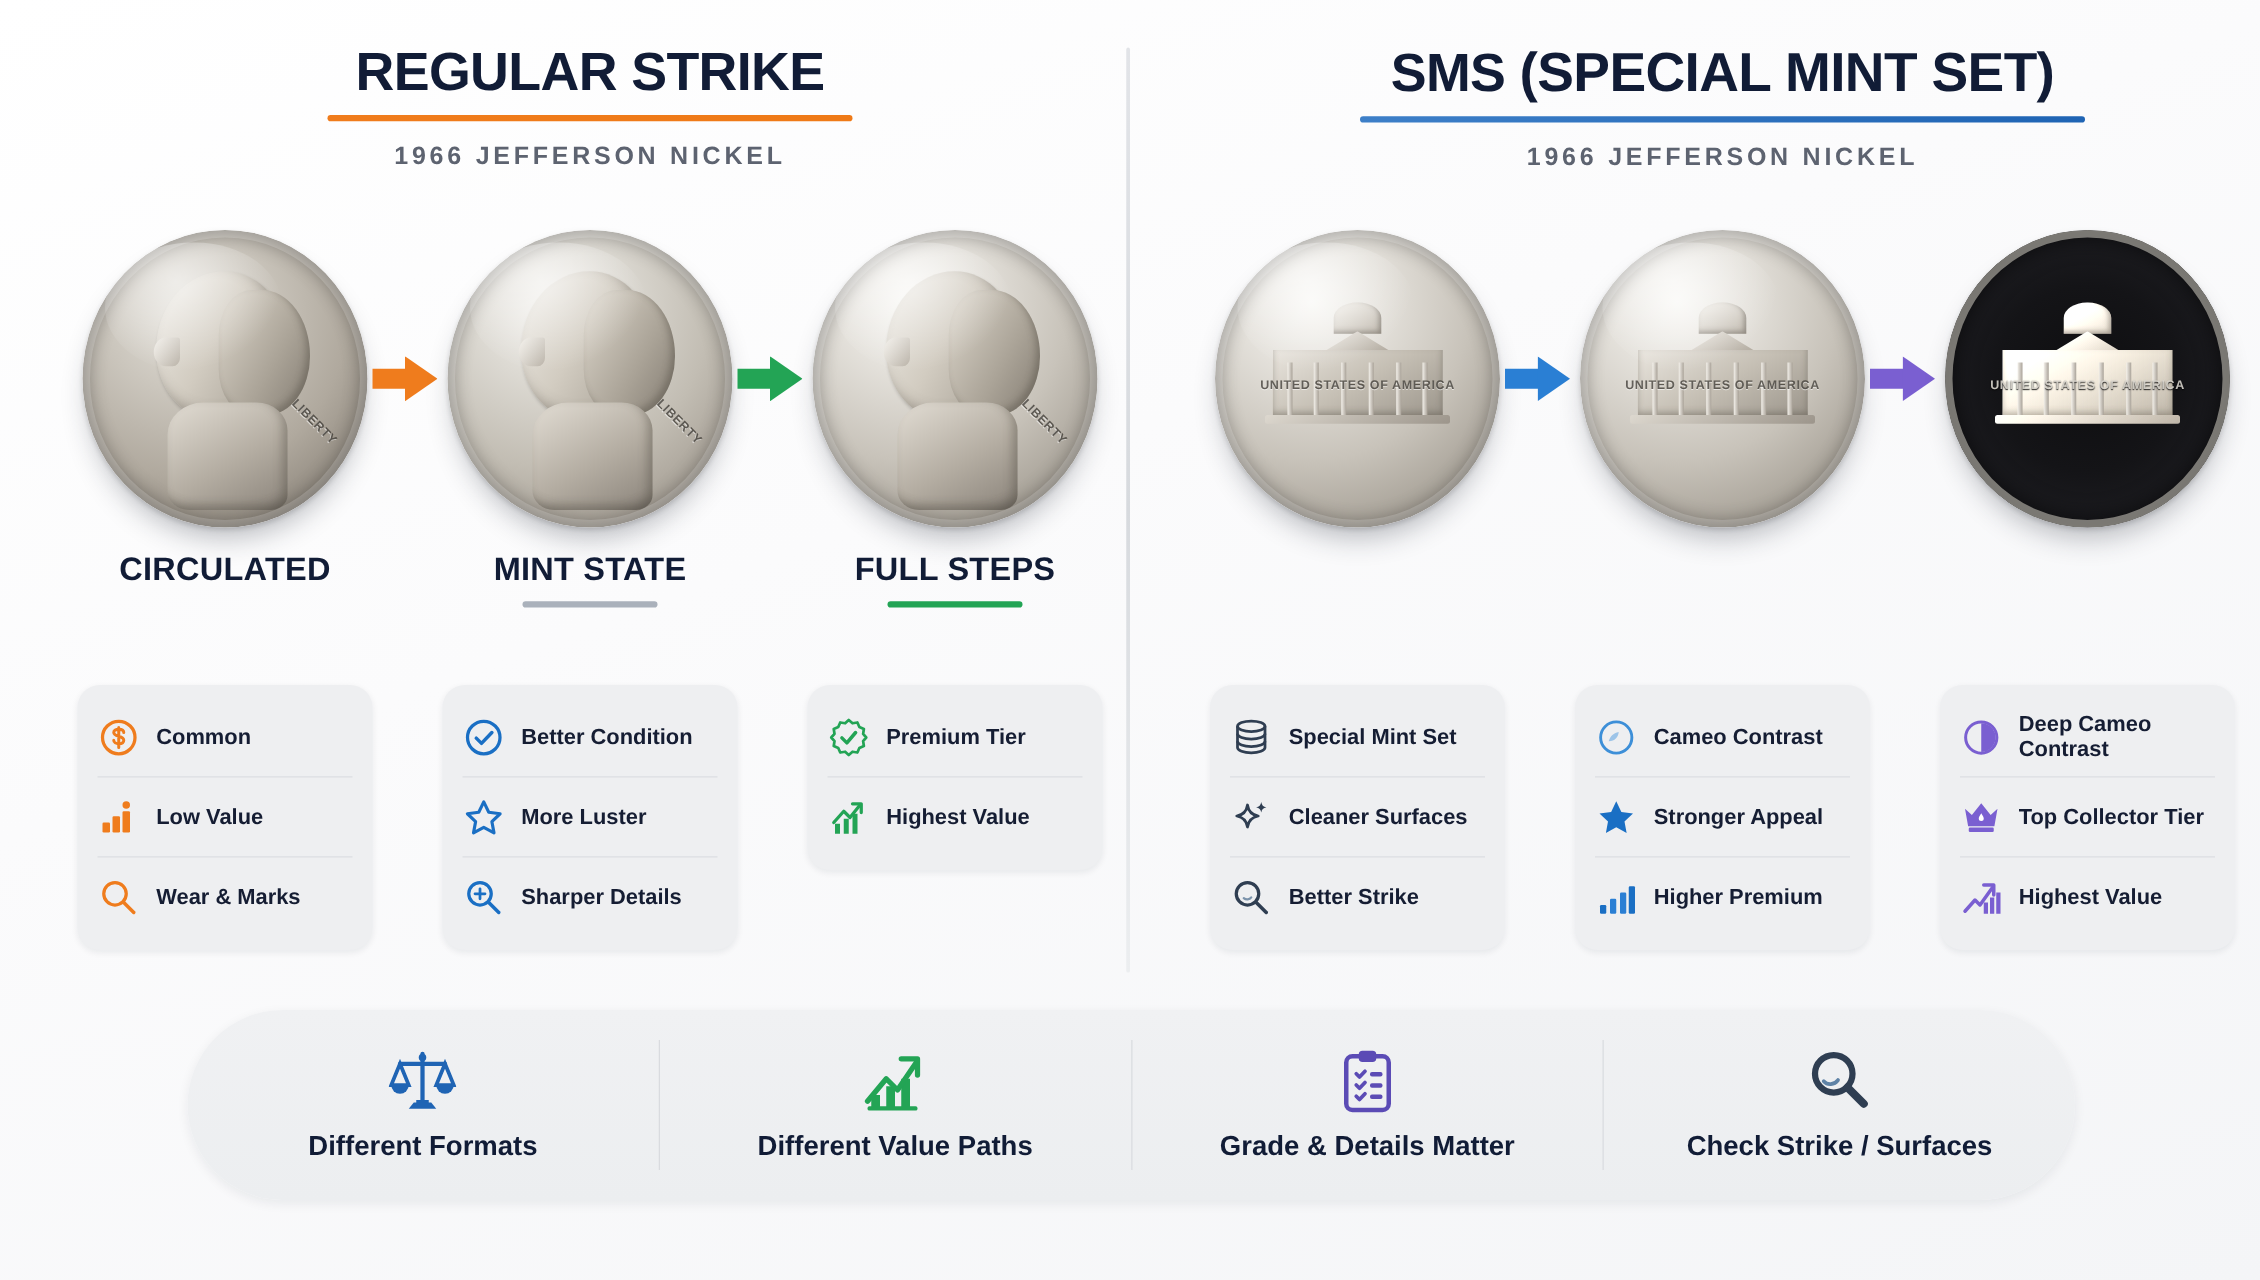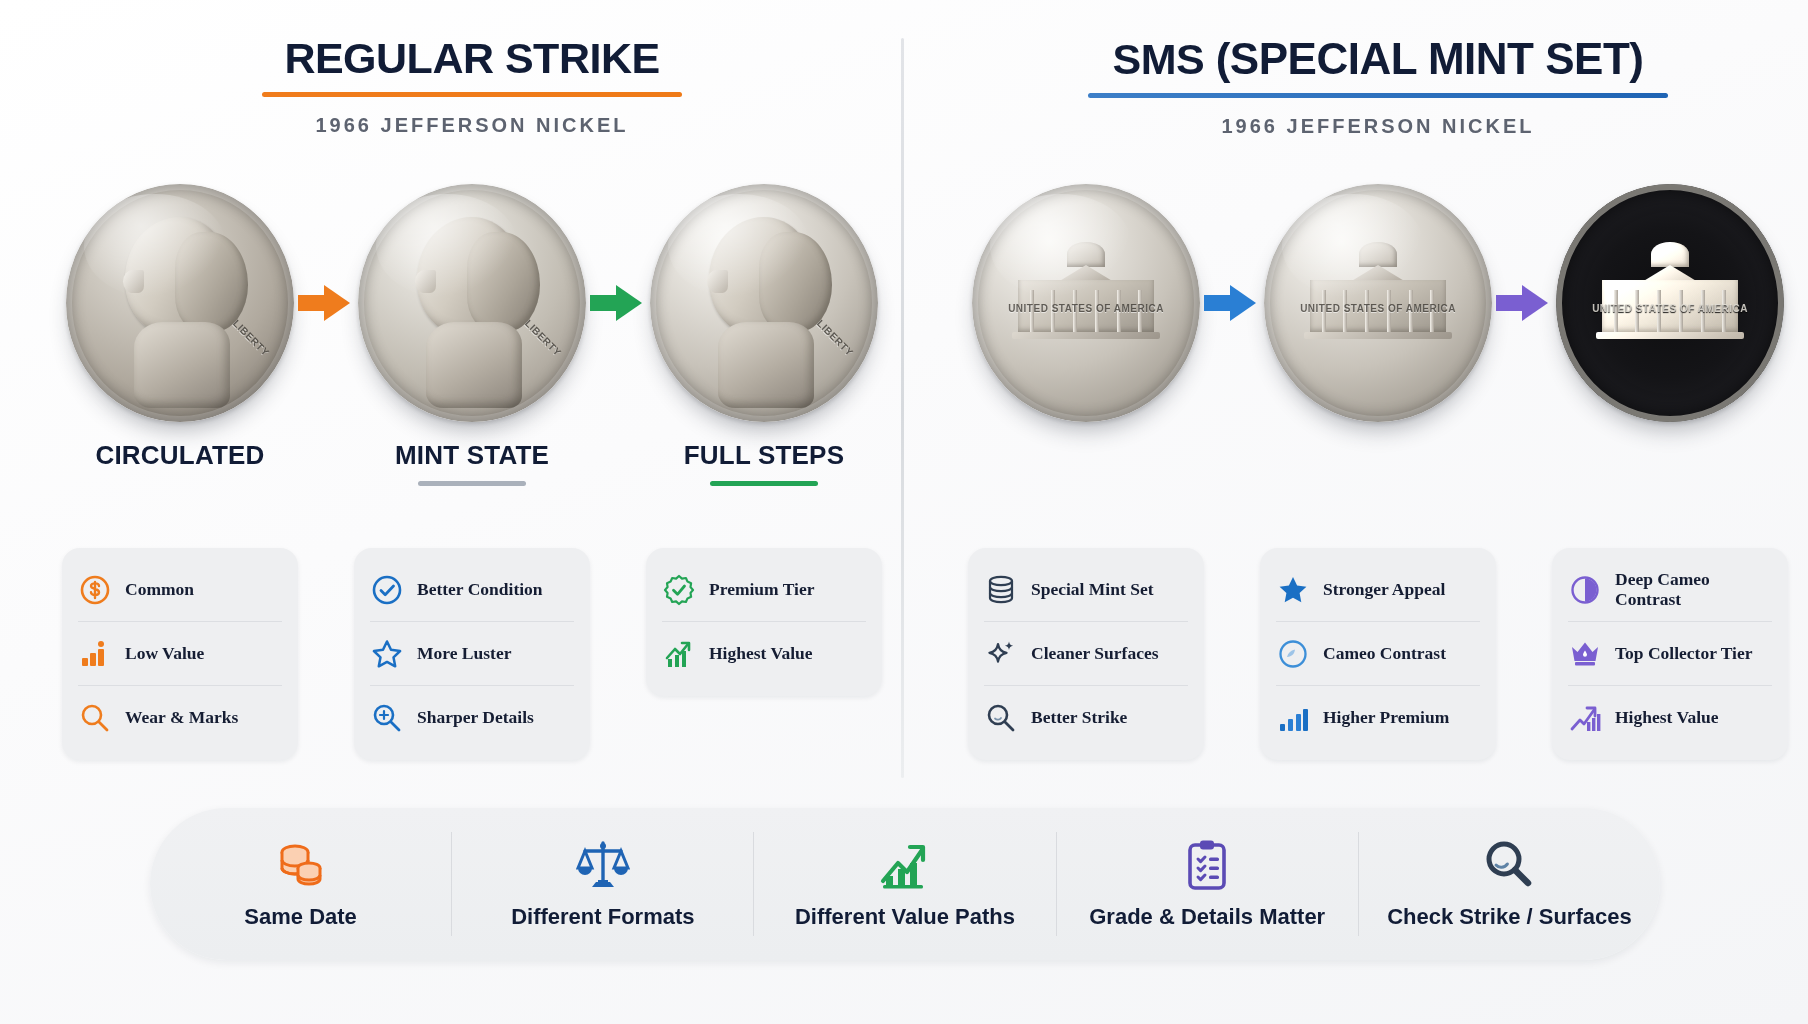--- a/index.html
+++ b/index.html
@@ -182,21 +182,21 @@
     font-size: 26px; font-weight: bold; color:#111c36; letter-spacing:.2px;
     white-space: nowrap;
   }
   .grade-rule { height:5px; width:108px; border-radius:3px; margin: 10px auto 0; }
 
   
   .cards-row {
     position:absolute; top: 548px; left:0; right:0;
     display:flex; justify-content:center; align-items:flex-start;
   }
-  .card-cell { width: 236px; display:flex; justify-content:flex-end;font-family:Liberation Serif, serif; }
+  .card-cell { width: 236px; display:flex; justify-content:flex-end; }
   .card-cell.spacer { width: 56px; }
   .card {
     width: 274px; background: #eeeff1;
     border-radius: 18px;
     padding: 10px 16px;
     box-shadow: 0 2px 5px rgba(20,25,40,.07);
   }
   .feat {
     display:flex; align-items:center; gap: 13px;
     height: 64px;
@@ -551,33 +551,33 @@
           </div>
         </div>
       </div>
       <div class="card-cell spacer"></div>
 
       <div class="card-cell">
         <div class="card">
           <div class="feat">
             <span class="feat-ico">
               <svg viewBox="0 0 32 32">
-                  <path d="M16 3l4.1 8.5 9.3 1.2-6.8 6.4 1.7 9.2-8.3-4.5-8.3 4.5 1.7-9.2-6.8-6.4 9.3-1.2z" fill="#1a6fc4"></path>
-                </svg>
-            </span>
-            <span class="feat-lbl">Stronger Appeal</span>
-          </div>
-          <div class="feat">
-            <span class="feat-ico">
-              <svg viewBox="0 0 32 32">
                   <circle cx="16" cy="16" r="12.5" fill="none" stroke="#3d8fd8" stroke-width="2.3"></circle>
                   <path d="M10 19c1-4 3.5-6.5 8-7.5-.6 4.6-3 7-8 7.5z" fill="#9dc4e8"></path>
                 </svg>
             </span>
             <span class="feat-lbl">Cameo Contrast</span>
+          </div>
+          <div class="feat">
+            <span class="feat-ico">
+              <svg viewBox="0 0 32 32">
+                  <path d="M16 3l4.1 8.5 9.3 1.2-6.8 6.4 1.7 9.2-8.3-4.5-8.3 4.5 1.7-9.2-6.8-6.4 9.3-1.2z" fill="#1a6fc4"></path>
+                </svg>
+            </span>
+            <span class="feat-lbl">Stronger Appeal</span>
           </div>
           <div class="feat">
             <span class="feat-ico">
               <svg viewBox="0 0 32 32">
                   <rect x="3" y="22" width="5" height="7" rx="1" fill="#1a6fc4"></rect>
                   <rect x="11" y="17" width="5" height="12" rx="1" fill="#2a7fd4"></rect>
                   <rect x="19" y="12" width="5" height="17" rx="1" fill="#2a7fd4"></rect>
                   <rect x="26" y="7" width="5" height="22" rx="1" fill="#1a6fc4"></rect>
                 </svg>
             </span>
@@ -619,33 +619,20 @@
                 </svg>
             </span>
             <span class="feat-lbl">Highest Value</span>
           </div>
         </div>
       </div>
     </div>
   </div>
 
   <div class="summary">
-    <div class="sum-item">
-      <span class="sum-ico">
-        <svg viewBox="0 0 54 54">
-            <ellipse cx="21" cy="14" rx="13" ry="6" fill="#fbd0b2" stroke="#ef6c1a" stroke-width="3"></ellipse>
-            <path d="M8 14v16c0 3.3 5.8 6 13 6s13-2.7 13-6V14" fill="#fbd0b2" stroke="#ef6c1a" stroke-width="3"></path>
-            <path d="M8 22c0 3.3 5.8 6 13 6s13-2.7 13-6M8 30c0 3.3 5.8 6 13 6s13-2.7 13-6" fill="none" stroke="#ef6c1a" stroke-width="3"></path>
-            <ellipse cx="35" cy="30" rx="11" ry="5" fill="#fbd0b2" stroke="#ef6c1a" stroke-width="3"></ellipse>
-            <path d="M24 30v11c0 2.8 4.9 5 11 5s11-2.2 11-5V30" fill="#fbd0b2" stroke="#ef6c1a" stroke-width="3"></path>
-            <path d="M24 37c0 2.8 4.9 5 11 5s11-2.2 11-5" fill="none" stroke="#ef6c1a" stroke-width="3"></path>
-          </svg>
-      </span>
-      <span class="sum-lbl">Same Date</span>
-    </div>
     <div class="sum-item">
       <span class="sum-ico">
         <svg viewBox="0 0 54 54">
             <path d="M27 5v38" stroke="#1f64b4" stroke-width="3.4" stroke-linecap="round"></path>
             <path d="M9 13h36" stroke="#1f64b4" stroke-width="3.4" stroke-linecap="round"></path>
             <circle cx="27" cy="8" r="3" fill="#1f64b4"></circle>
             <path d="M9 13L2 30h14z" fill="none" stroke="#1f64b4" stroke-width="3"></path>
             <path d="M45 13l-7 17h14z" fill="none" stroke="#1f64b4" stroke-width="3"></path>
             <path d="M2 30a7 7 0 0014 0z" fill="#1f64b4"></path>
             <path d="M38 30a7 7 0 0014 0z" fill="#1f64b4"></path>

